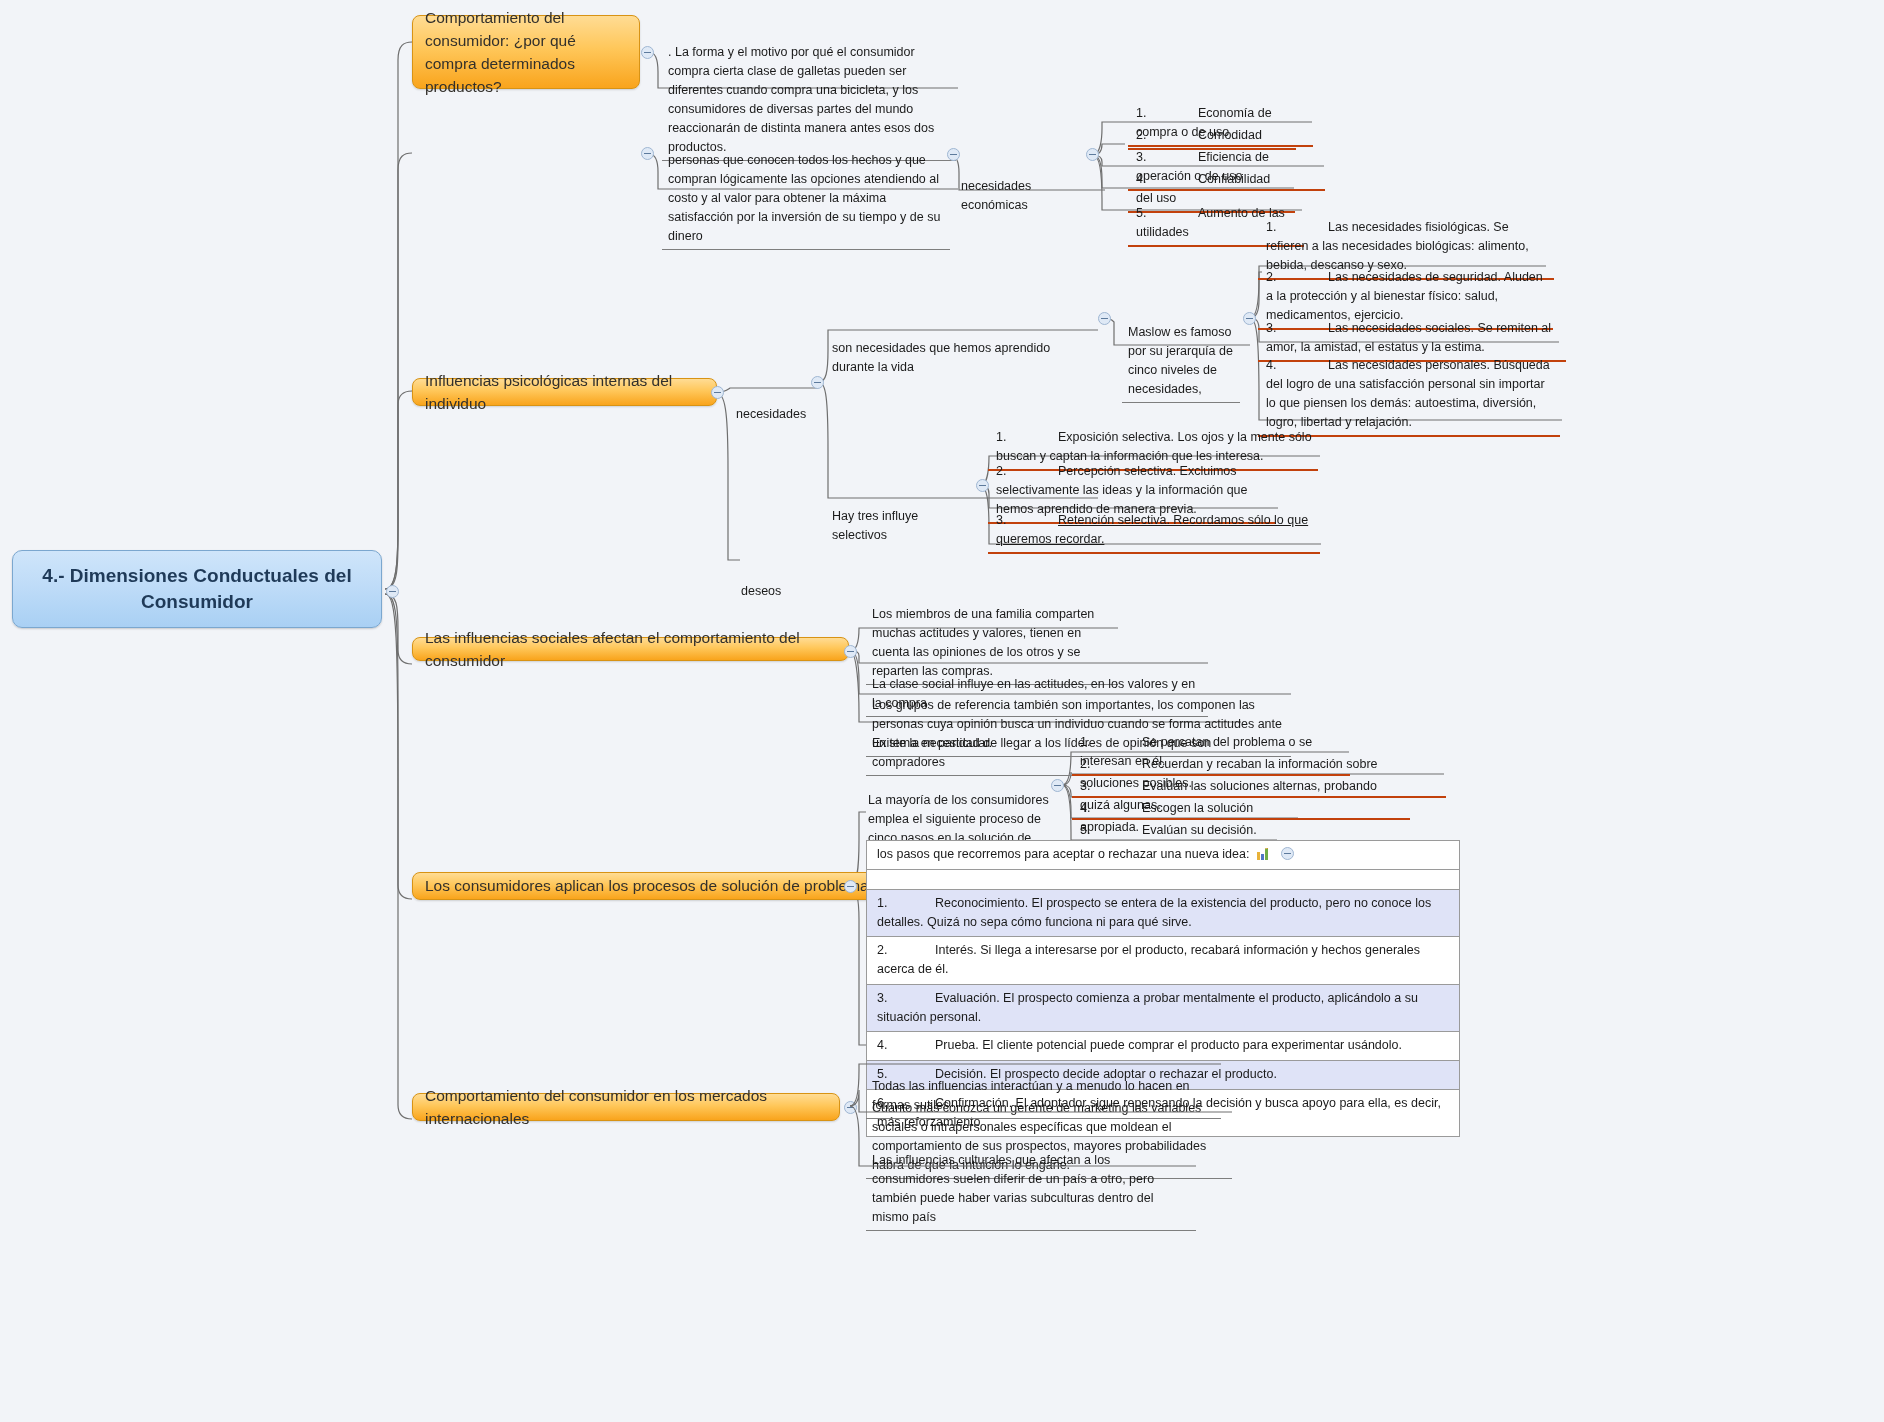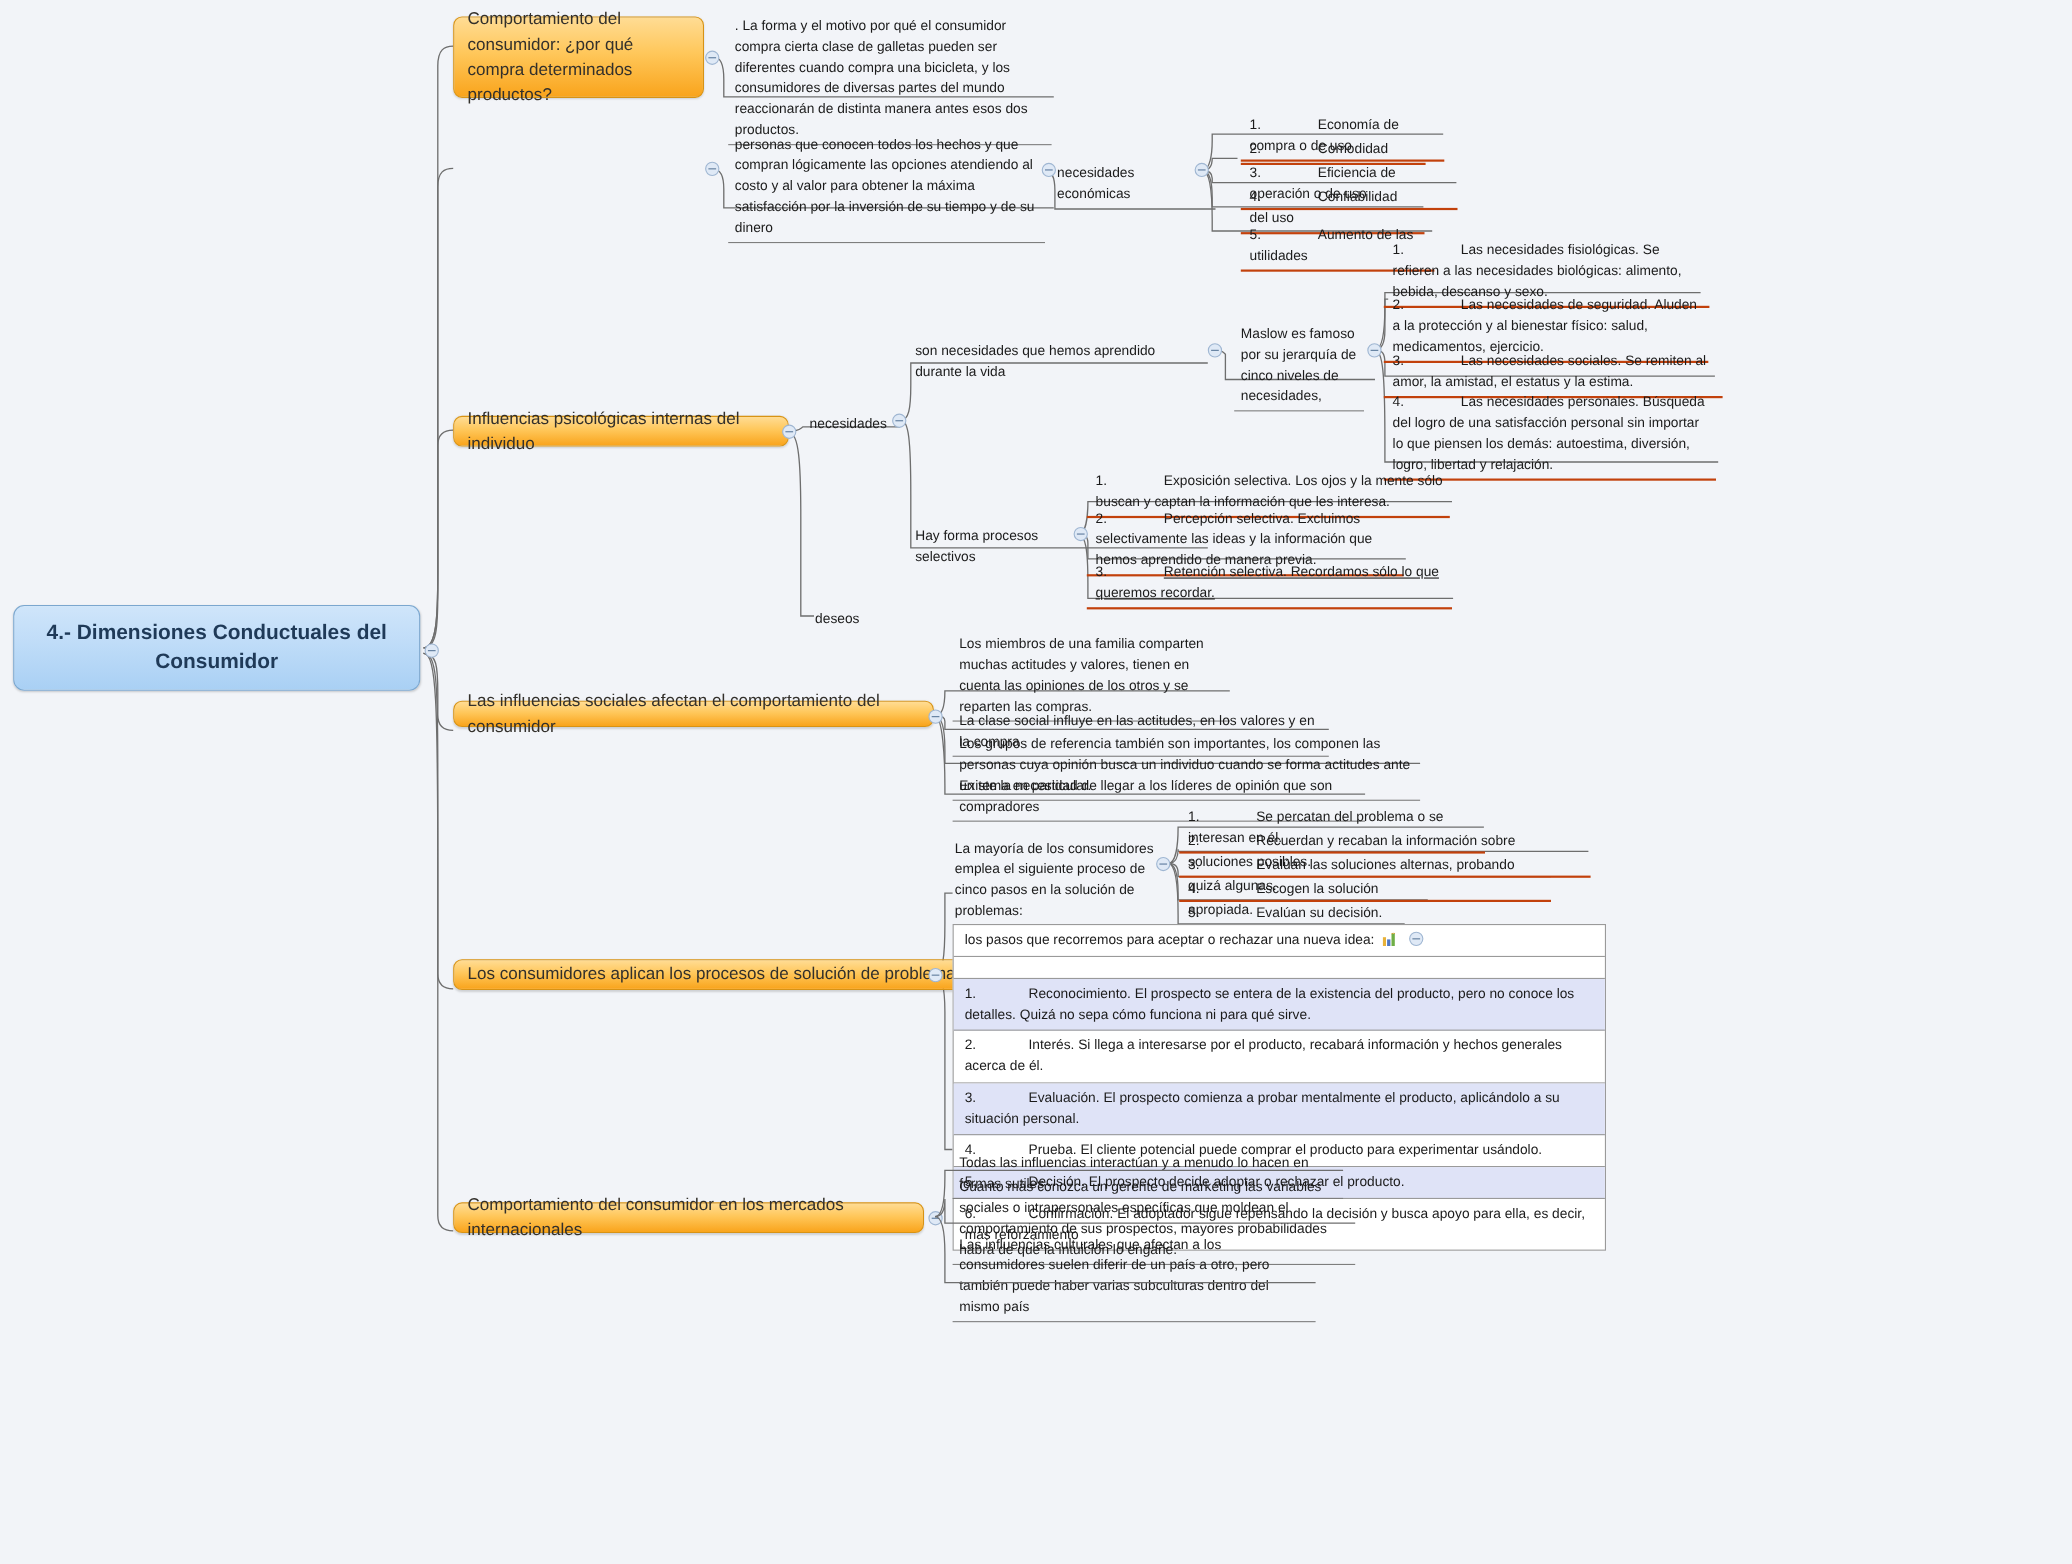--- a/index.html
+++ b/index.html
@@ -36,20 +36,21 @@
     font-size:15.5px;color:#33302b;
     display:flex;align-items:center;
     padding:7px 12px;line-height:1.5;
     box-shadow:0 1px 2px rgba(0,0,0,.15);
   }
 
   
   .leaf{
     font-size:12.5px;line-height:1.52;color:#1b1b1b;
     padding:2px 6px 3px 6px;
+    margin-top:29px;
   }
   .leaf.ul{border-bottom:1px solid #7e7e7e;}
 
   
   .numleaf{font-size:12.5px;line-height:1.52;padding:2px 6px 3px 8px;}
   .numleaf .n{display:inline-block;min-width:62px;}
   .numleaf.ul{border-bottom:2px solid #c2410c;}
 
   
   .toggle{
@@ -192,21 +193,21 @@
   <div class="node numleaf ul" style="left:1258px;top:266px;width:295px;">
     <span class="n">2.</span><span>Las necesidades de seguridad. Aluden a la protección y al bienestar físico: salud, medicamentos, ejercicio.</span>
   </div>
   <div class="node numleaf ul" style="left:1258px;top:317px;width:308px;">
     <span class="n">3.</span><span>Las necesidades sociales. Se remiten al amor, la amistad, el estatus y la estima.</span>
   </div>
   <div class="node numleaf ul" style="left:1258px;top:354px;width:302px;">
     <span class="n">4.</span><span>Las necesidades personales. Búsqueda del logro de una satisfacción personal sin importar lo que piensen los demás: autoestima, diversión, logro, libertad y relajación.</span>
   </div>
 
-  <div class="node leaf" style="left:826px;top:476px;width:152px;">Hay forma procesos selectivos</div>
+  <div class="node leaf" style="left:826px;top:476px;width:152px;">Hay tres influye selectivos</div>
   <div class="toggle" style="left:976px;top:479px;"></div>
 
   <div class="node numleaf ul" style="left:988px;top:426px;width:330px;">
     <span class="n">1.</span><span>Exposición selectiva. Los ojos y la mente sólo buscan y captan la información que les interesa.</span>
   </div>
   <div class="node numleaf ul" style="left:988px;top:460px;width:288px;">
     <span class="n">2.</span><span>Percepción selectiva. Excluimos selectivamente las ideas y la información que hemos aprendido de manera previa.</span>
   </div>
   <div class="node numleaf ul" style="left:988px;top:509px;width:332px;text-decoration:underline;">
     <span class="n">3.</span><span>Retención selectiva. Recordamos sólo lo que queremos recordar.</span>

